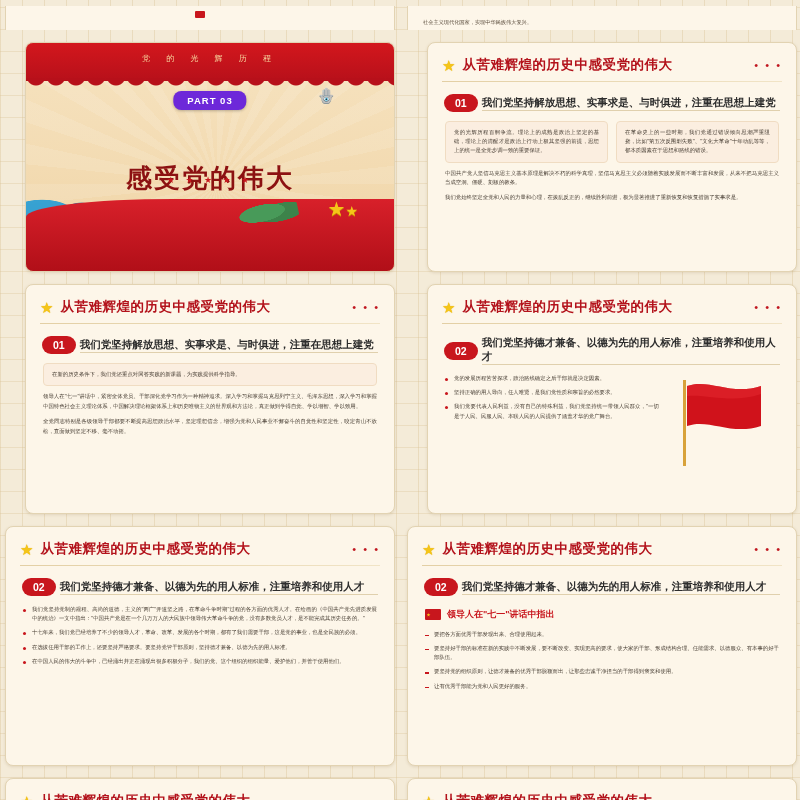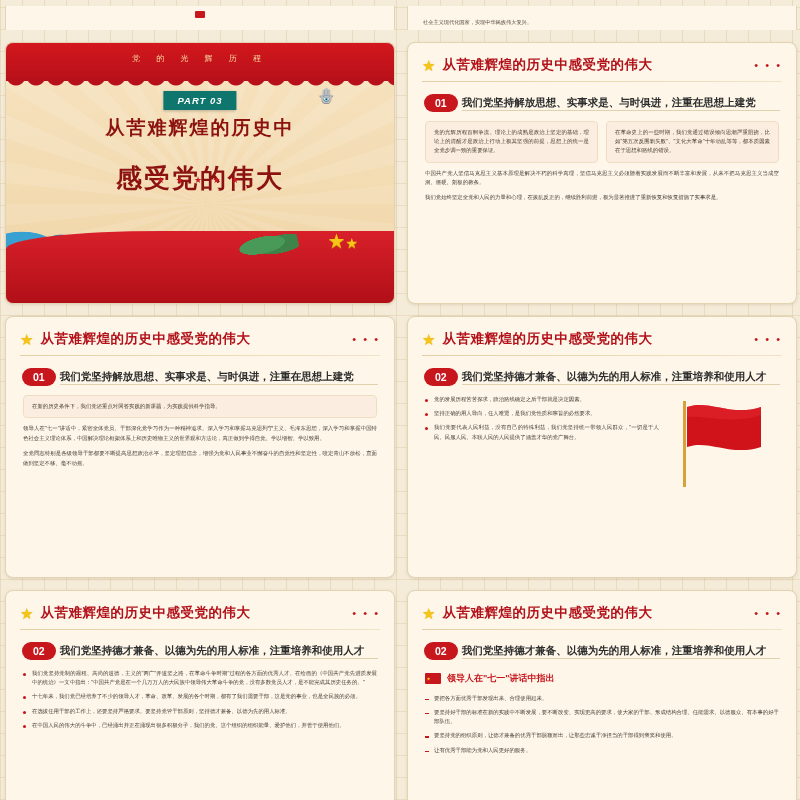--- a/index.html
+++ b/index.html
@@ -28,21 +28,21 @@
   }
   .slide{
     position:relative;
     background:#fdf6e9;
     border:1px solid #e2d3b2;
     border-radius:8px;
     box-shadow:0 1px 3px rgba(120,90,40,.15);
     overflow:hidden;
     box-sizing:border-box;
   }
-  .h-230{height:262px;}
+  .h-230{height:230px;margin-left:20px;}
   .h-240{height:240px;}
 
   
   .s-head{
     display:flex;align-items:center;gap:7px;
     padding:13px 14px 0 14px;
   }
   .star{
     color:#f5c518;font-size:15px;line-height:1;
     text-shadow:0 0 1px #d9a400;
@@ -131,24 +131,23 @@
     content:"";position:absolute;left:0;right:0;bottom:-9px;height:12px;
     background:radial-gradient(circle at 10px -2px,#b7101a 9px,transparent 10px) repeat-x;
     background-size:20px 12px;
   }
   .cover .toptext{
     position:absolute;top:10px;left:0;right:0;text-align:center;
     color:#f7d9a0;font-size:8px;letter-spacing:7px;
   }
   .cover .partbtn{
     position:absolute;top:48px;left:50%;transform:translateX(-50%);
-    background:#0f766e;color:#fff;font-size:9.5px;font-weight:bold;
-    border-radius:0;padding:4px 14px;letter-spacing:1px;
+    background:#6d28d9;color:#fff;font-size:9.5px;font-weight:bold;
+    border-radius:8px;padding:4px 14px;letter-spacing:1px;
     box-shadow:0 1px 3px rgba(0,0,0,.25);
-    font-style:italic;
   }
   .cover .cv-t1,.cover .cv-t2{
     position:absolute;left:0;right:0;text-align:center;
     color:#8c1111;font-weight:bold;letter-spacing:2px;
     text-shadow:0 1px 0 #f6dfb5;
   }
   .cover .cv-t1{top:72px;font-size:19px;}
   .cover .cv-t2{top:118px;font-size:26px;}
   .cover .cvstars{
     position:absolute;top:132px;left:0;right:0;text-align:center;
@@ -223,21 +222,20 @@
     <div class="inner"></div>
     <div class="tinytext">社会主义现代化国家，实现中华民族伟大复兴。</div>
   </div>
 
   <div class="slide cover h-230">
     <div class="rays"></div>
     <div class="topribbon"></div>
     <div class="toptext">党 的 光 辉 历 程</div>
     <div class="dove">🪬</div>
     <div class="partbtn">PART 03</div>
-    <div class="cv-t1">从苦难辉煌的历史中</div>
     <div class="cv-t2">感受党的伟大</div>
     <div class="cvstars">★ ★ ★ ★ ★</div>
     <div class="waves"></div>
     <div class="bottomred"></div>
     <div class="greenleaf"></div>
     <div class="star-cluster">★<span class="s2">★</span></div>
   </div>
 
   <div class="slide h-230">
     <div class="s-head">

